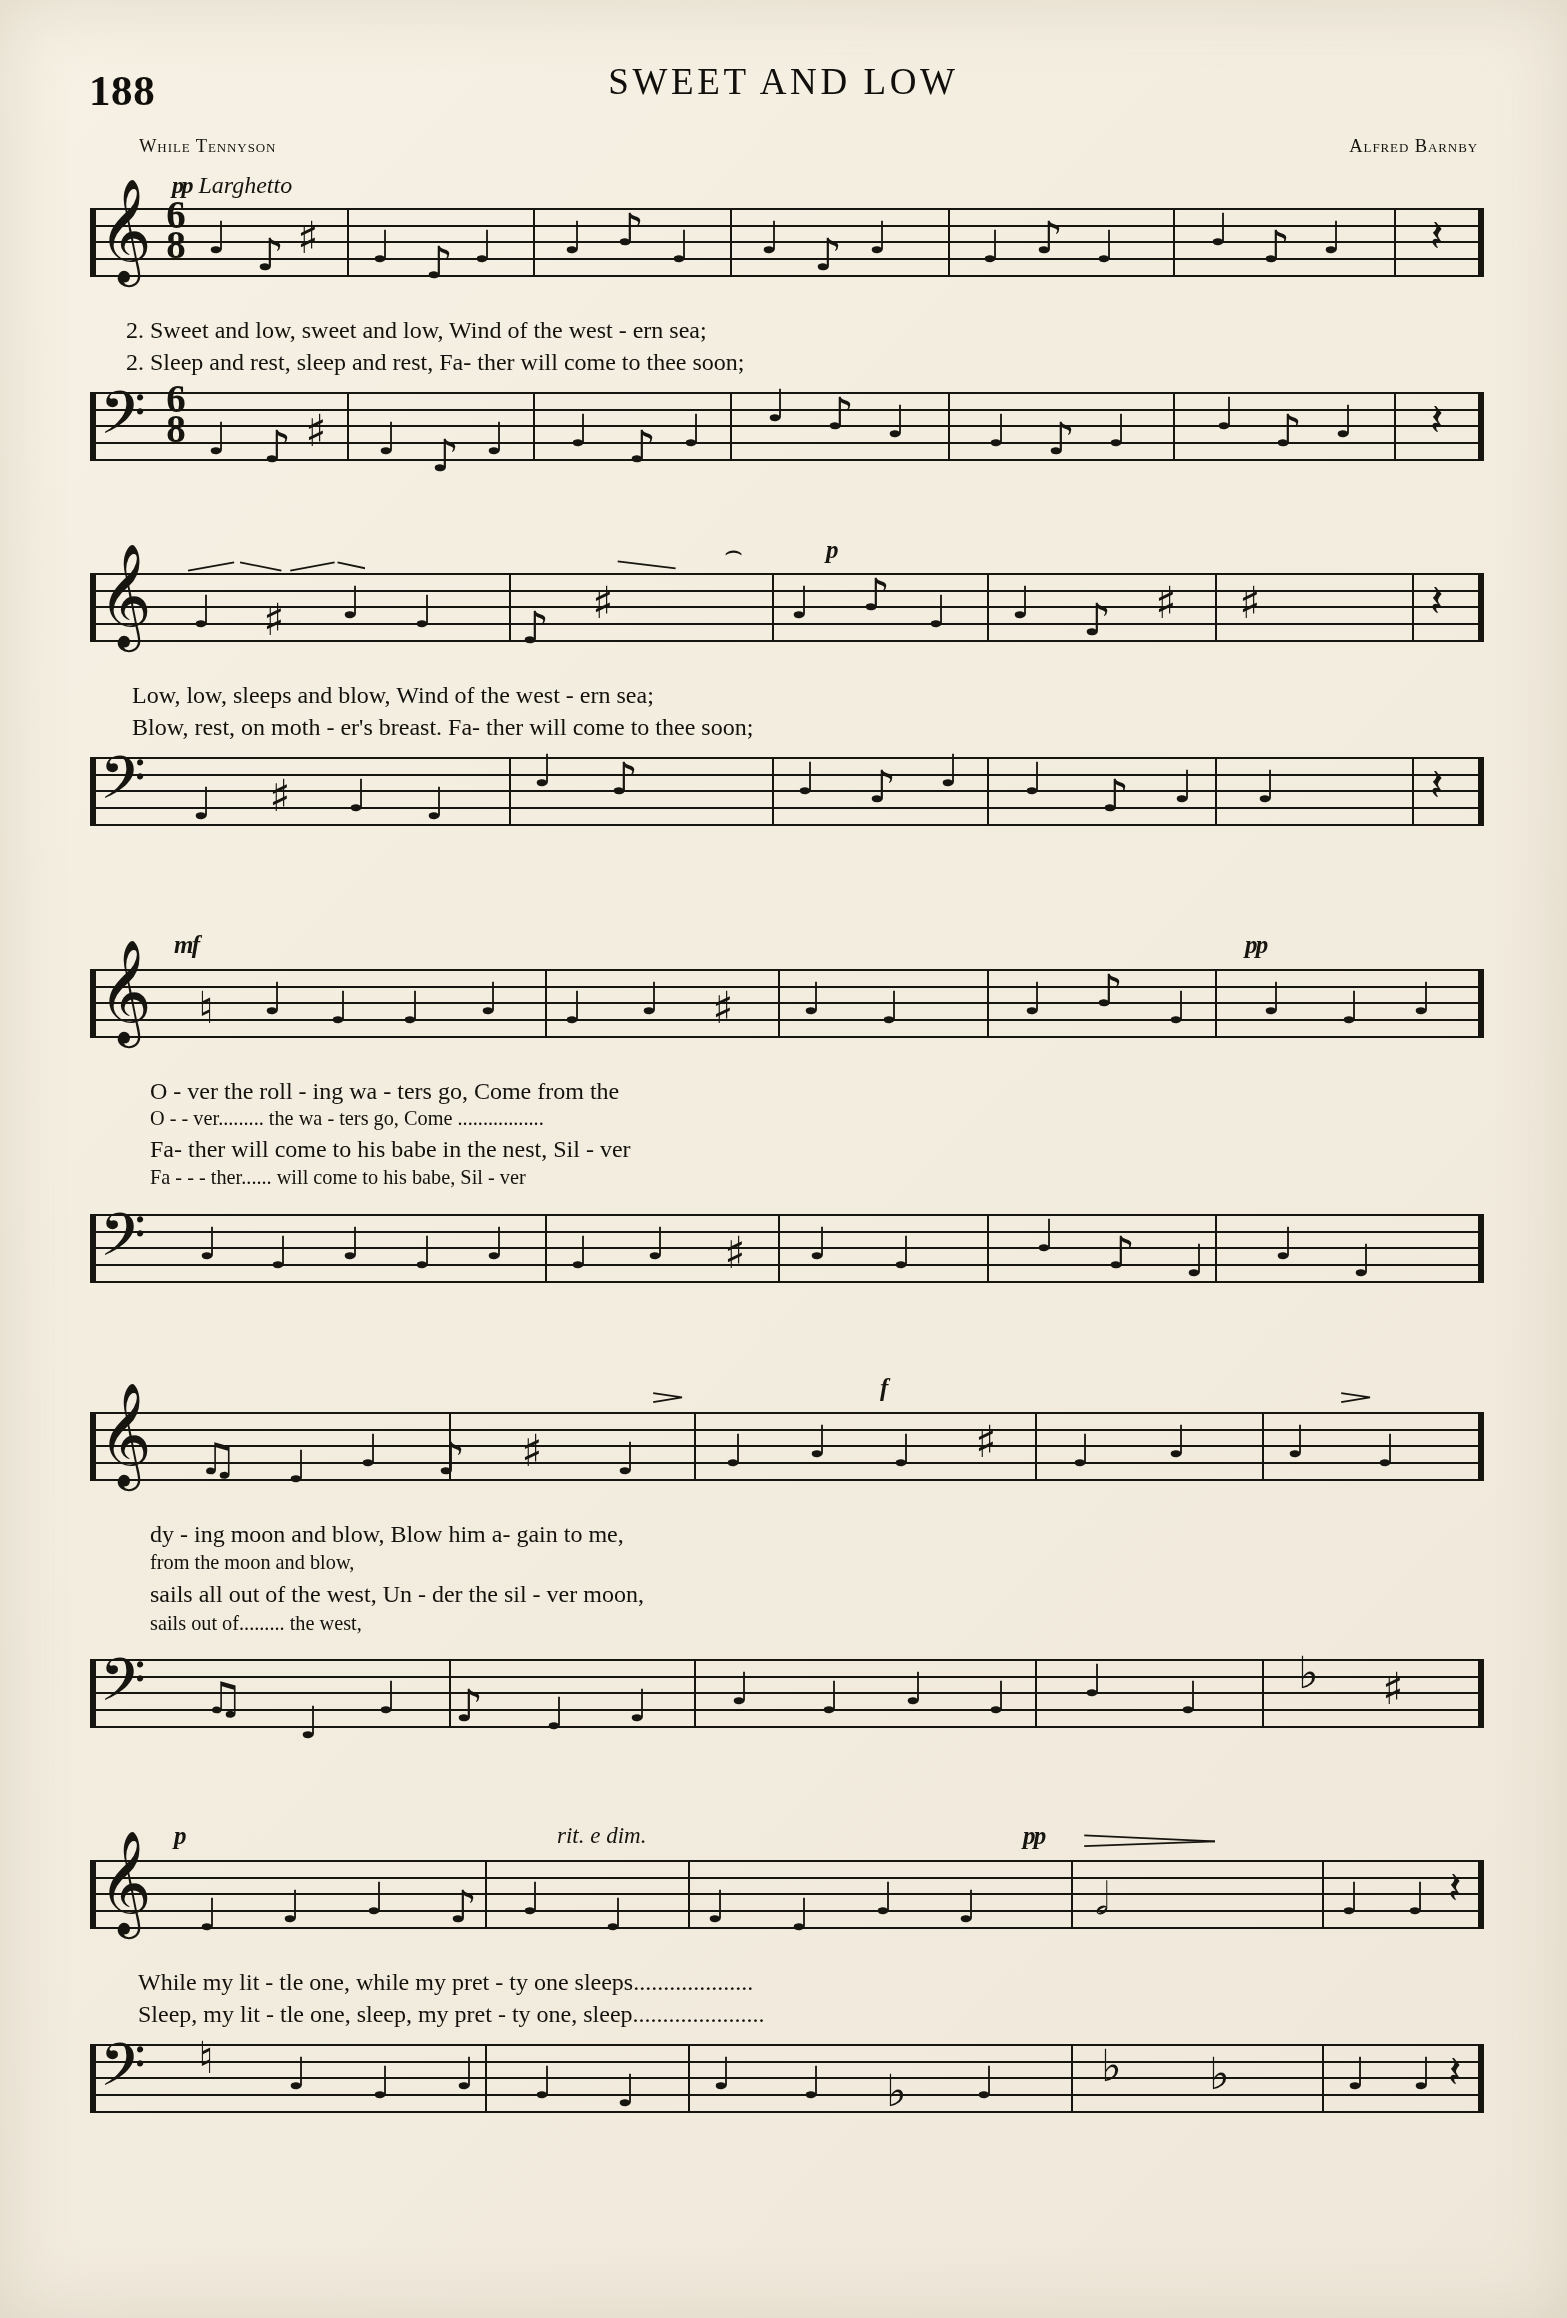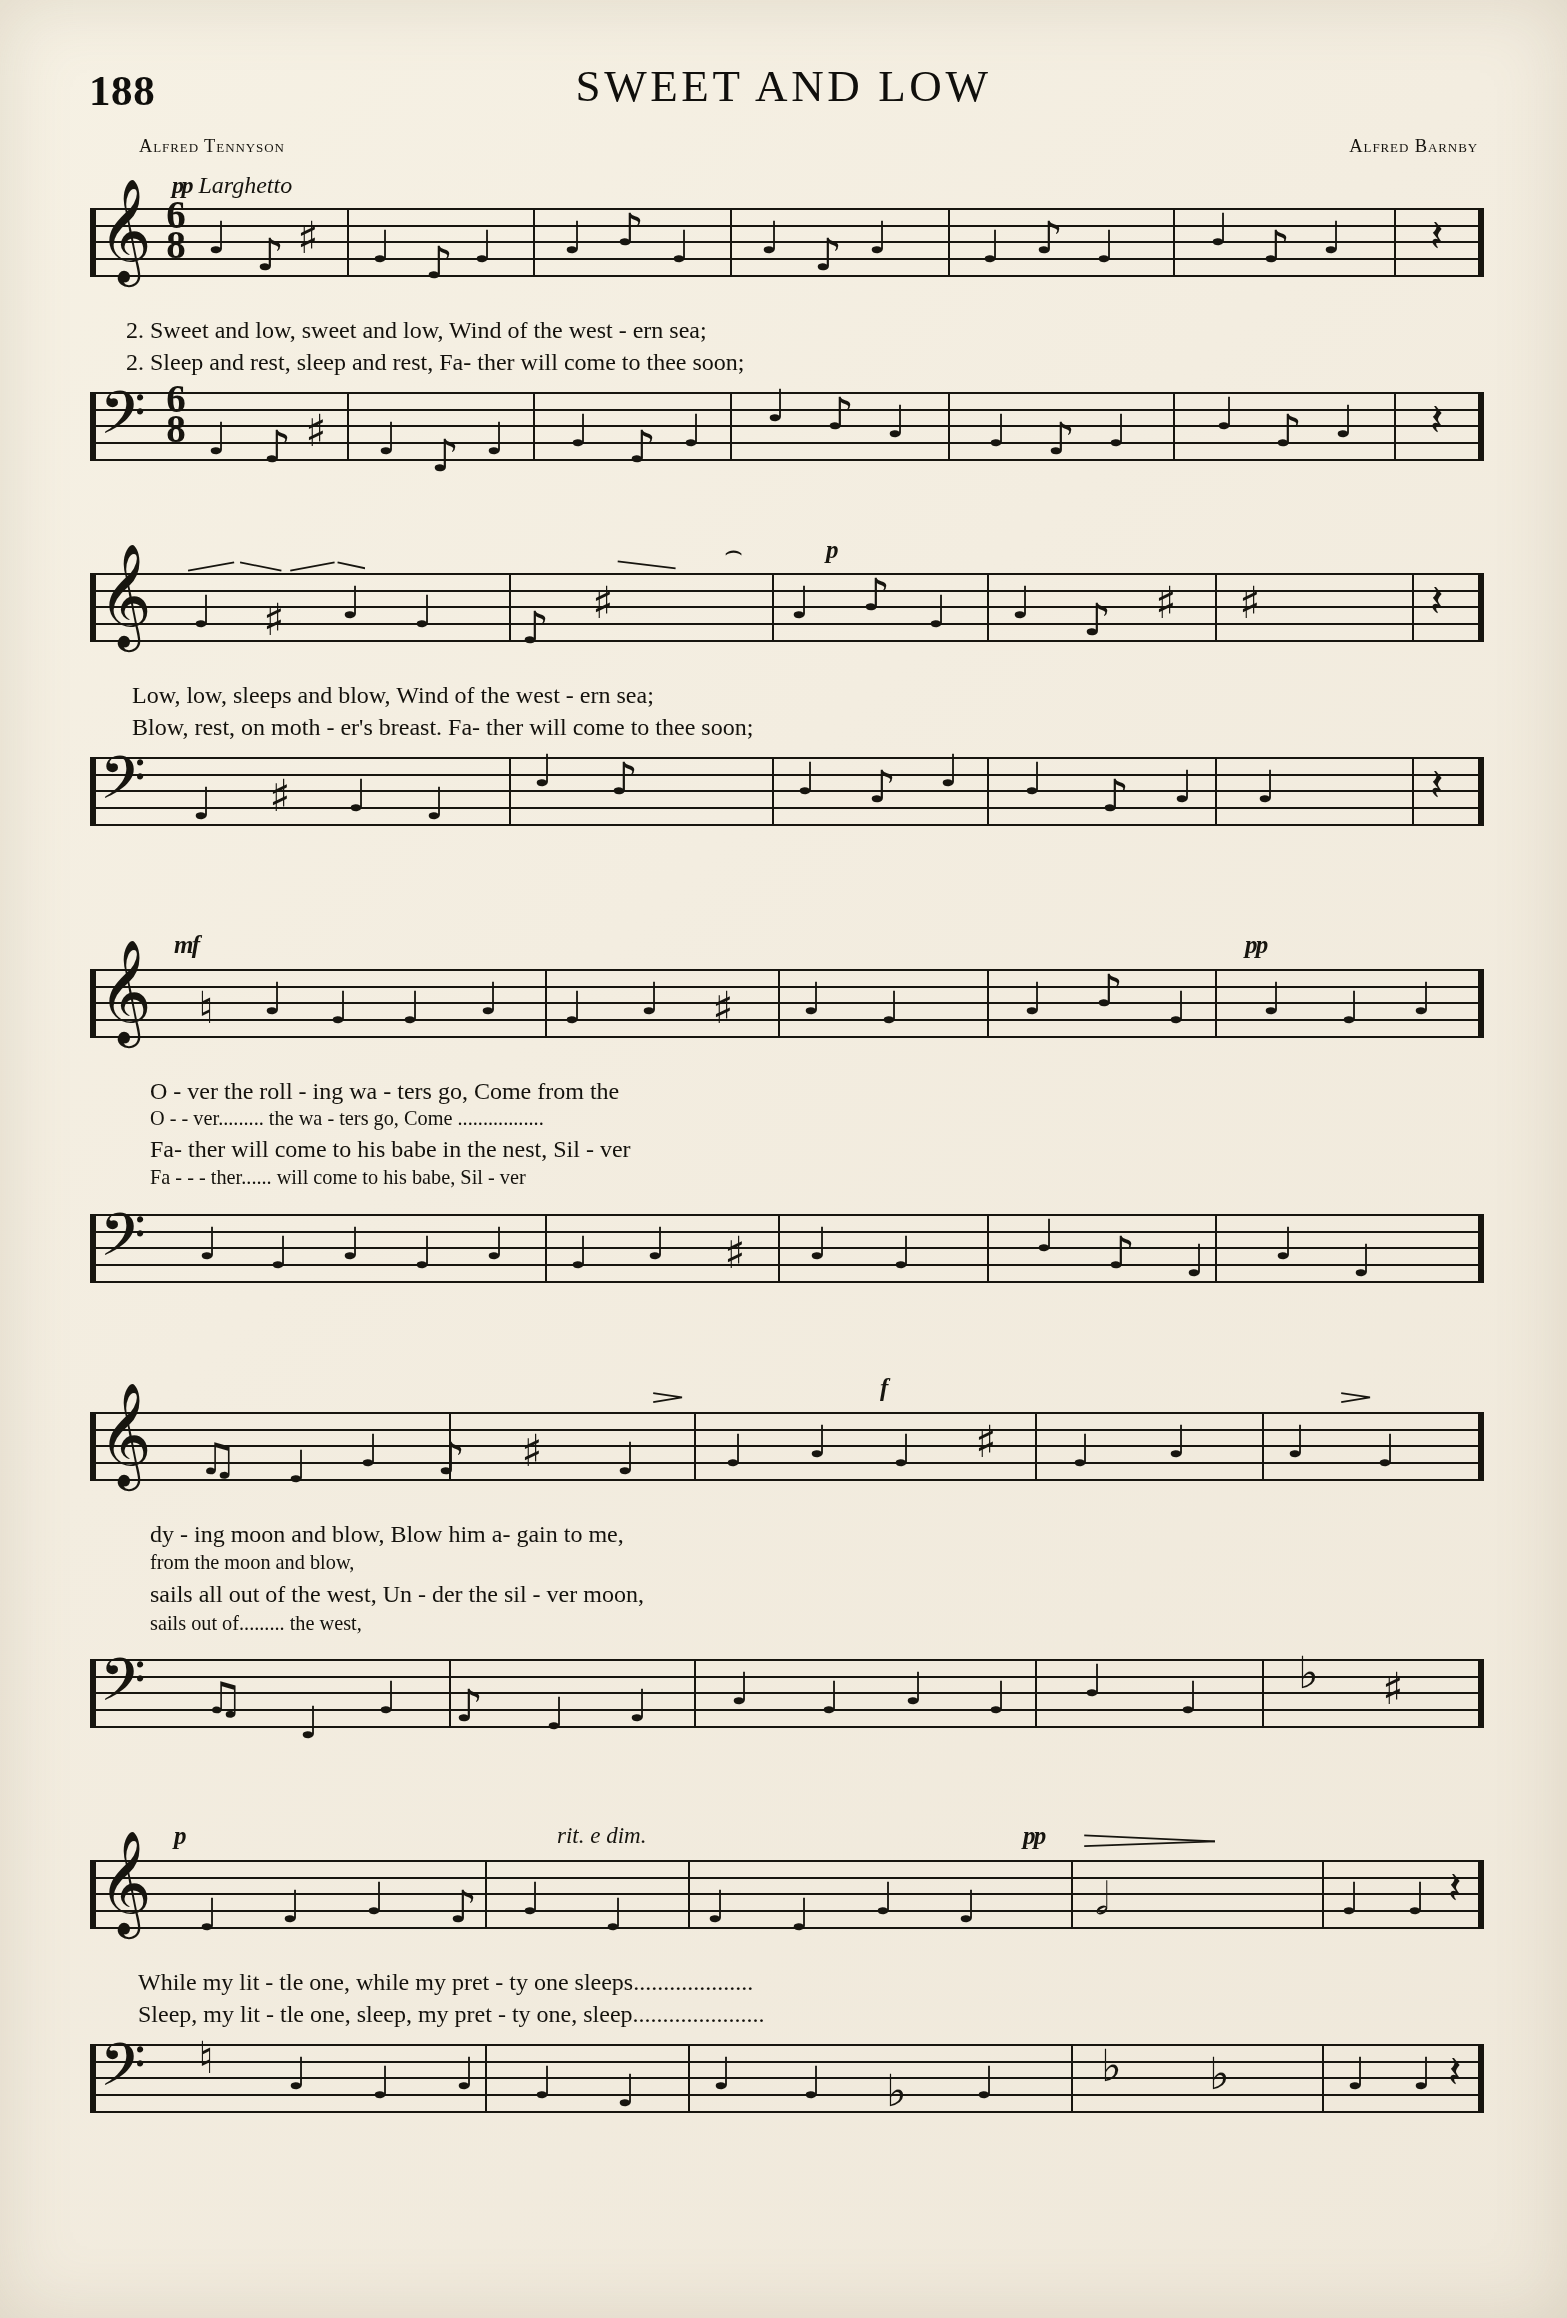--- a/index.html
+++ b/index.html
@@ -29,21 +29,21 @@
     font-weight: bold;
     letter-spacing: 0.6px;
     color: #100f0c;
   }
   .song-title {
     position: absolute;
     left: 0;
     right: 0;
     top: 60px;
     text-align: center;
-    font-size: 45px;
+    font-size: 37px;
     letter-spacing: 3.6px;
     color: #100f0c;
   }
   .author-left {
     position: absolute;
     left: 139px;
     top: 136px;
     font-size: 18.5px;
     letter-spacing: 0.9px;
     color: #16140f;
@@ -187,21 +187,21 @@
     box-shadow: inset 0 0 72px rgba(140,125,95,0.20);
   }
 </style>
 </head>
 <body>
 
 <div class="page">
 
   <div class="page-number">188</div>
   <div class="song-title">SWEET AND LOW</div>
-  <div class="author-left small-caps">Alfred Tennyson</div>
+  <div class="author-left small-caps">While Tennyson</div>
   <div class="author-right small-caps">Alfred Barnby</div>
   <div class="tempo-mark">
     <b>pp</b><span>Larghetto</span>
   </div>
 
   <div class="system" style="top:208px;">
 
     <div class="staff">
       <div class="line l0"></div>
       <div class="line l1"></div>

